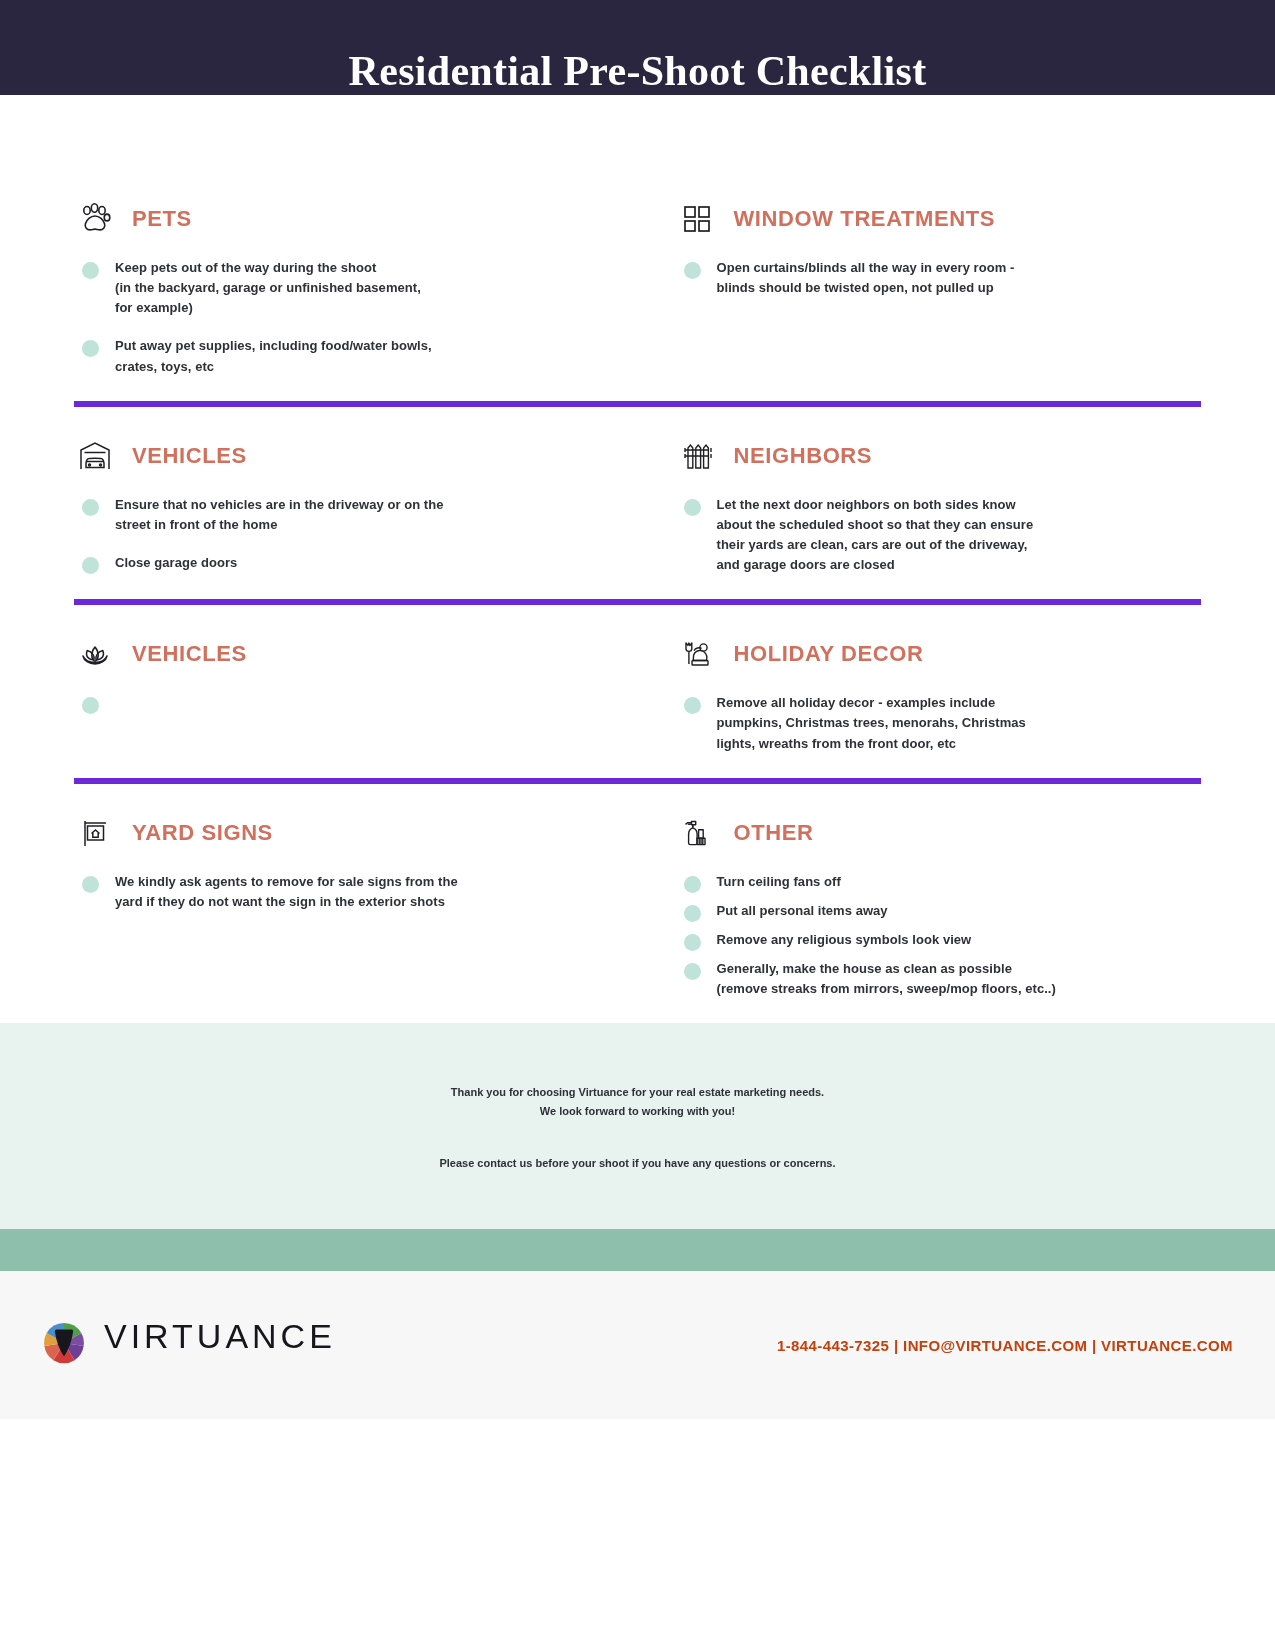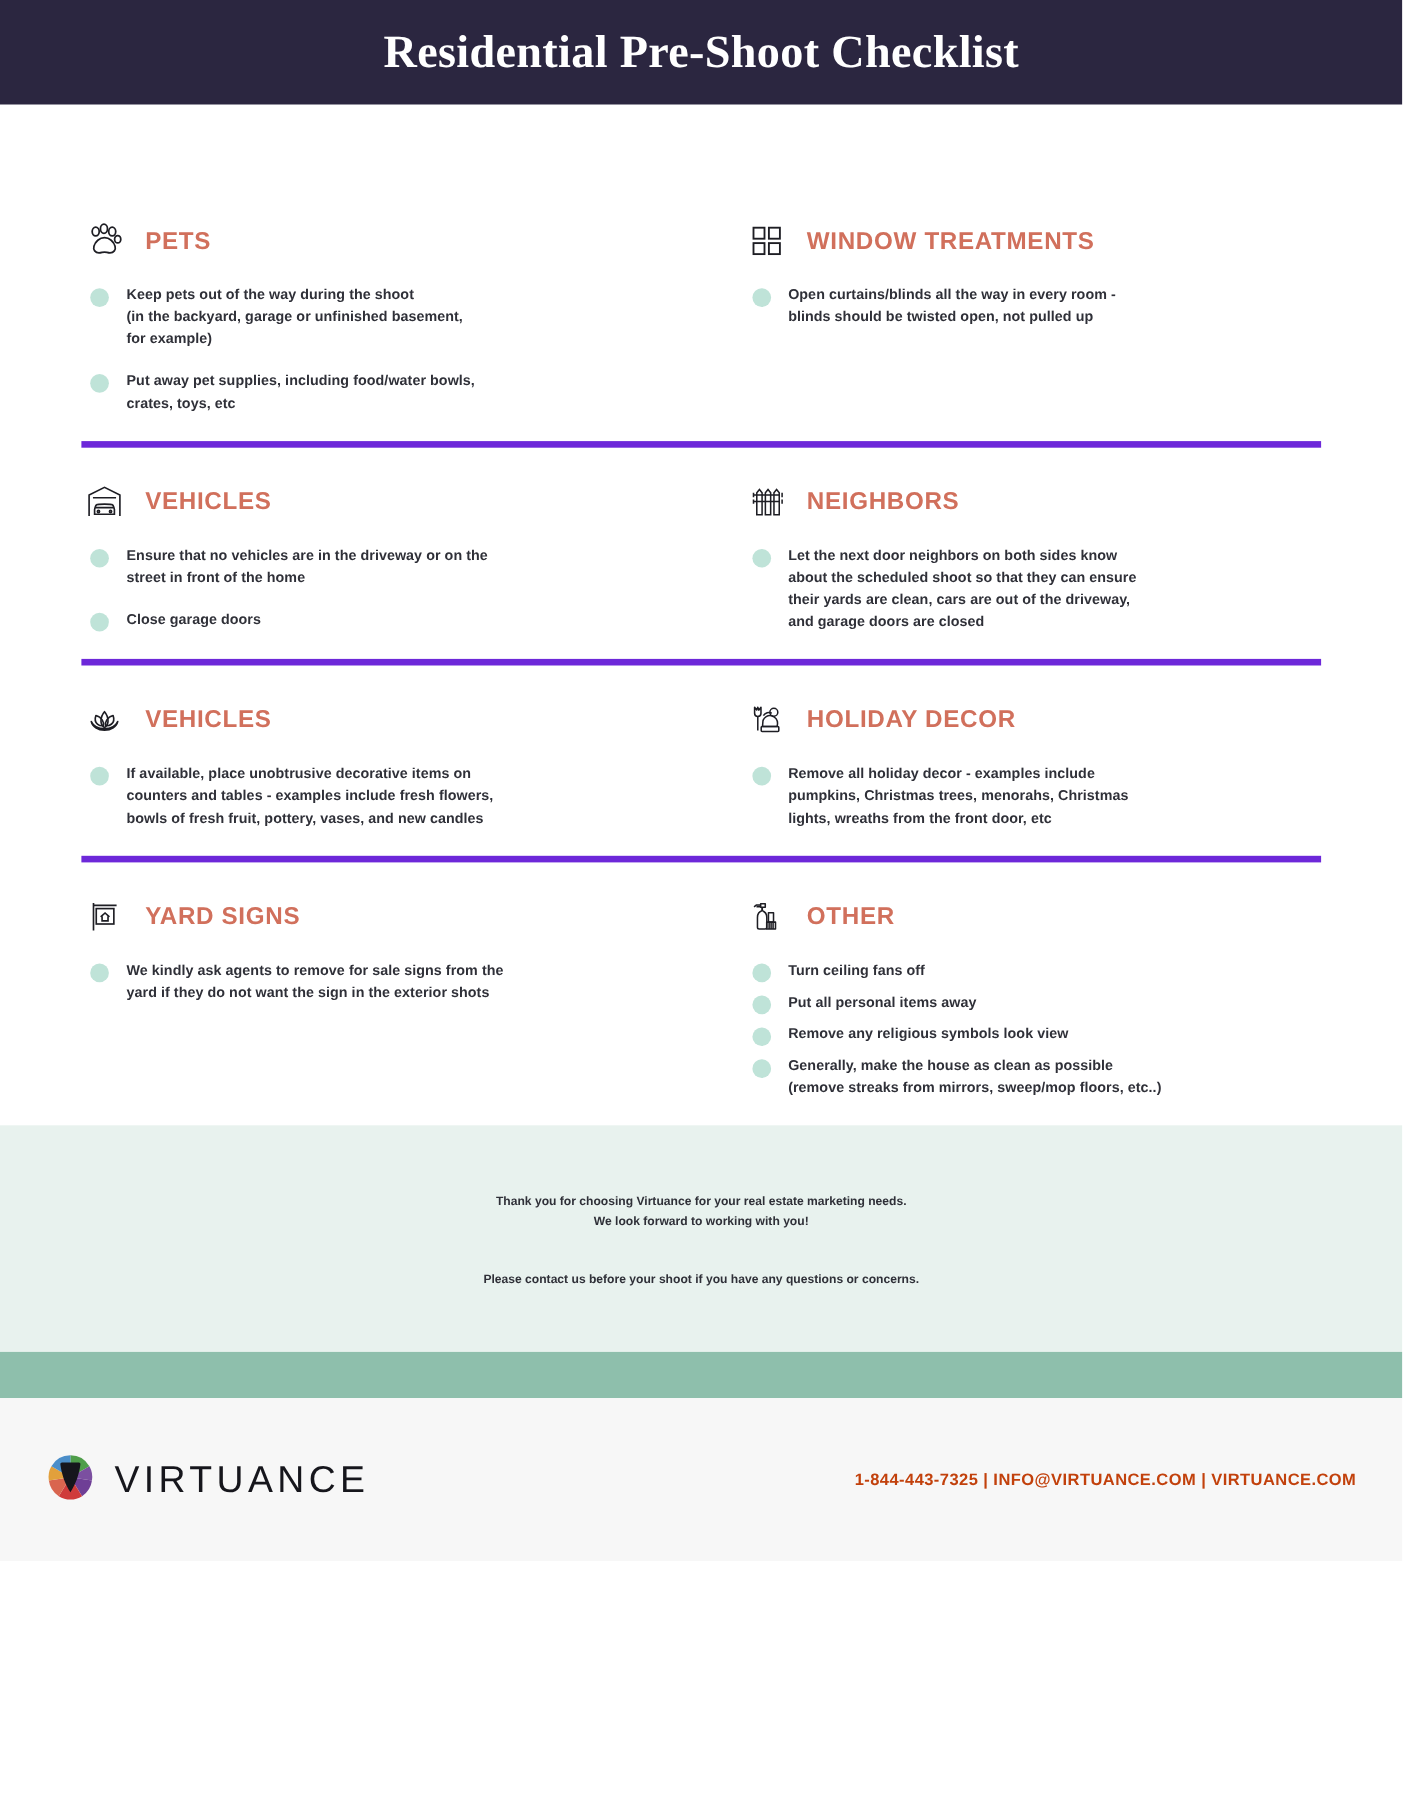--- a/index.html
+++ b/index.html
@@ -8,21 +8,21 @@
     background:#ffffff;
     font-family:"Liberation Sans", sans-serif;
     -webkit-font-smoothing:antialiased;
   }
   .page { position:relative; width:1275px; height:1650px; background:#ffffff; overflow:hidden; }
 
   
   .header {
     height:95px;
     background:#2b2640;
-    display:flex; align-items:center; justify-content:center;
+    display:flex; align-items:flex-end; justify-content:center;
   }
   .header-title {
     font-family:"Liberation Serif", serif;
     font-weight:700;
     font-size:42px;
     color:#ffffff;
     letter-spacing:0.3px;
   }
 
   
@@ -105,21 +105,21 @@
 
   
   .footer {
     height:148px;
     background:#f7f7f7;
     display:flex;
     align-items:center;
     justify-content:space-between;
     padding:0 42px 0 38px;
   }
-  .brand { display:flex; align-items:center; gap:14px; }
+  .brand { display:flex; align-items:flex-start; gap:14px; }
   .brand-name {
     font-size:34px;
     font-weight:400;
     letter-spacing:4px;
     color:#16161c;
   }
   .contact {
     font-size:15px;
     font-weight:700;
     letter-spacing:0.4px;
@@ -257,23 +257,20 @@
                 <path d="M13.2 17.5c2.6.6 4.6 2.3 5.8 4.2 1 1.6 1.4 3.3 1 4.9-1.8.4-3.8-.1-5.4-1.4-1.9-1.5-2.6-4.4-1.4-7.7z"></path>
                 <path d="M28.8 17.5c1.2 3.3.5 6.2-1.4 7.7-1.6 1.3-3.6 1.8-5.4 1.4-.4-1.6 0-3.3 1-4.9 1.2-1.9 3.2-3.6 5.8-4.2z"></path>
                 <path d="M9 23c1.8 4 6.3 6.4 12 6.4S31.2 27 33 23c-1 4.6-5.9 7.9-12 7.9S10 27.6 9 23z"></path>
               </svg>
             </span>
             <span class="sec-title">VEHICLES</span>
           </div>
           <ul class="items">
             <li class="item">
               <span class="bullet"></span>
-              <span class="item-text">If available, place unobtrusive decorative items on
-counters and tables - examples include fresh flowers,
-bowls of fresh fruit, pottery, vases, and new candles</span>
             </li>
           </ul>
         </div>
       </div>
       <div class="col right">
         <div class="sec">
           <div class="sec-head">
             <span class="sec-icon">
               <svg width="42" height="42" viewBox="0 0 42 42" fill="none" stroke="#1e1e24" stroke-width="1.4" stroke-linejoin="round">
                 <path d="M10 10v5.5c0 1.6 1.3 2.9 2.9 2.9s2.9-1.3 2.9-2.9V10l-1.9 2.6L12.9 10l-1 2.4z"></path>

